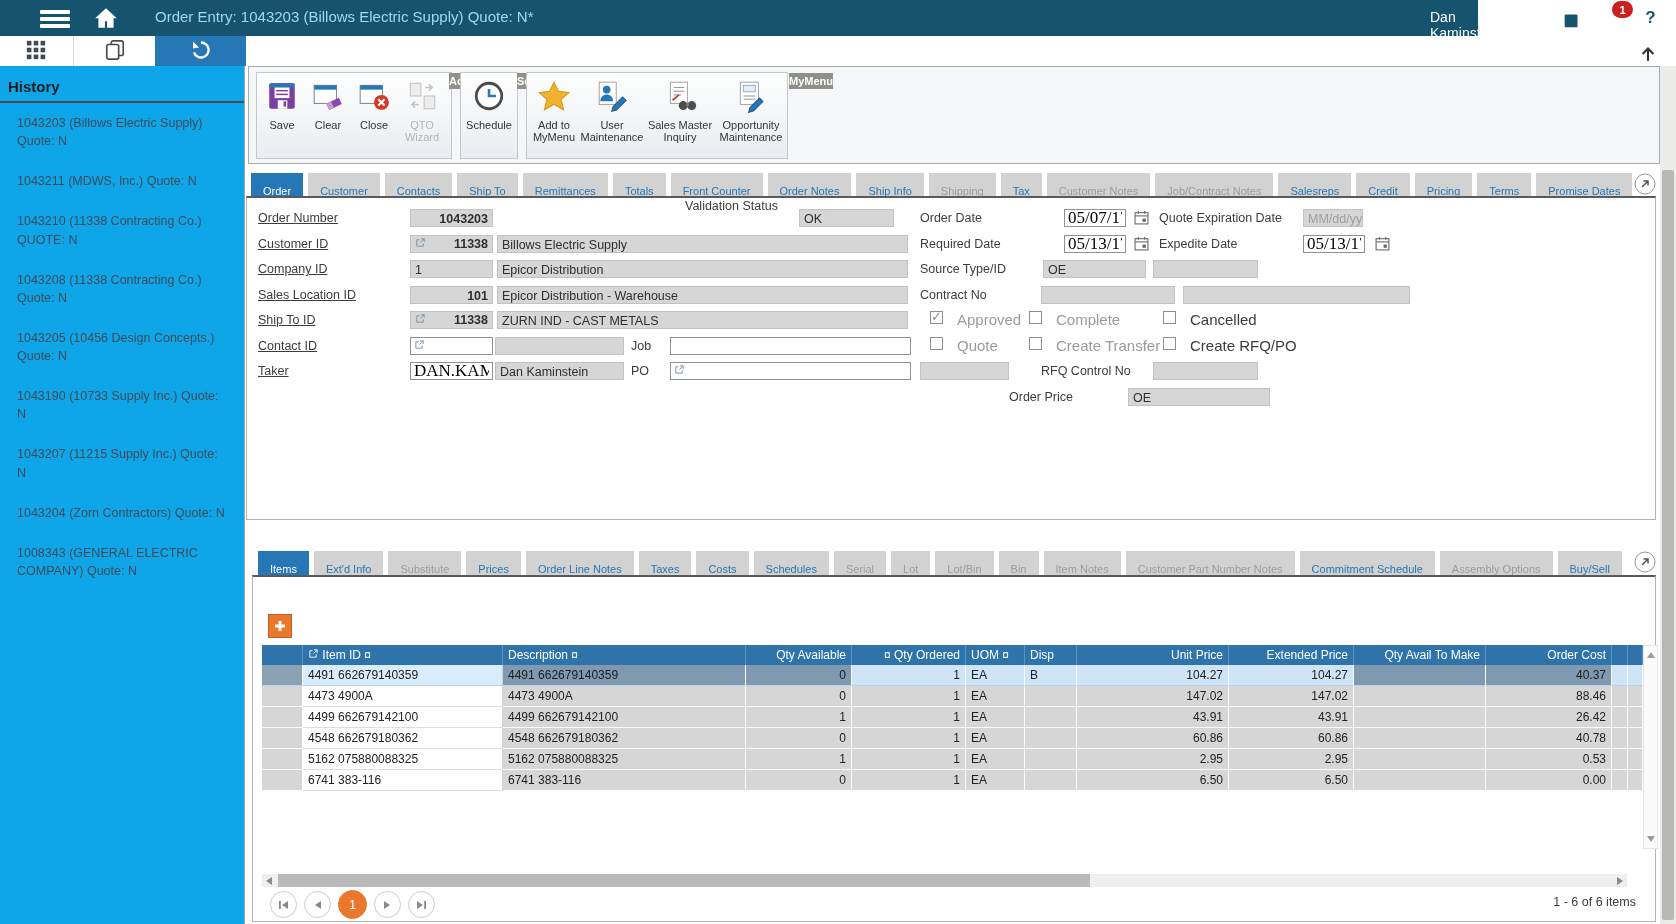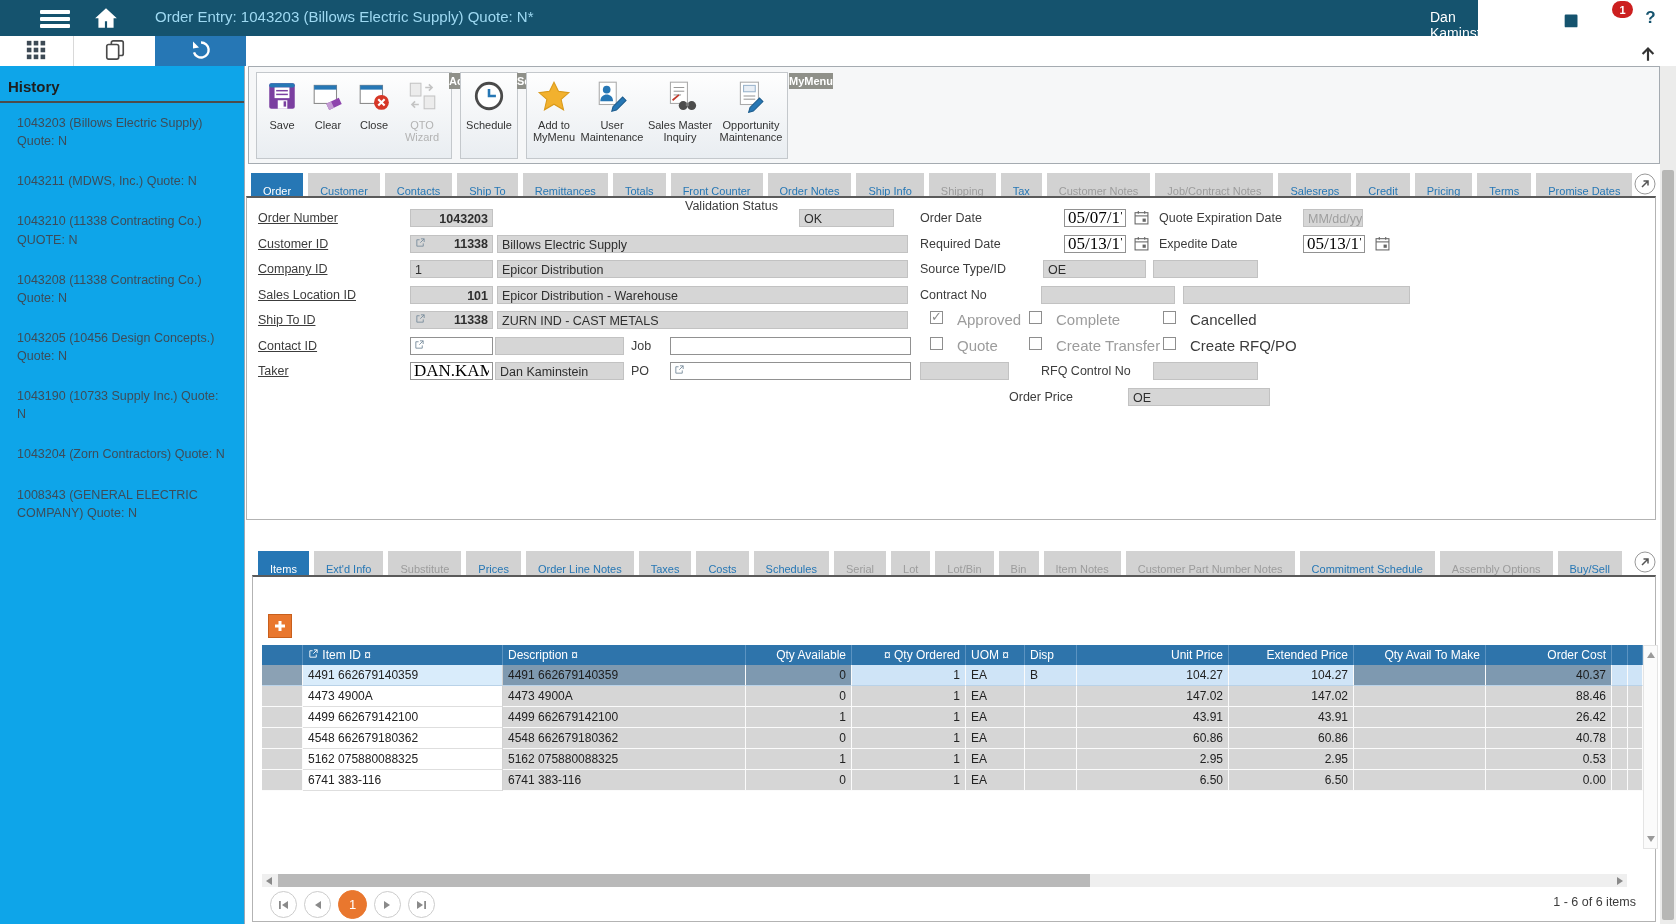--- a/index.html
+++ b/index.html
@@ -194,20 +194,21 @@
   </span>
 
   <div class="sidebar">
     <div class="hist-title">History</div>
     <div class="hist-item">1043203 (Billows Electric Supply) Quote: N</div>
     <div class="hist-item">1043211 (MDWS, Inc.) Quote: N</div>
     <div class="hist-item">1043210 (11338 Contracting Co.) QUOTE: N</div>
     <div class="hist-item">1043208 (11338 Contracting Co.) Quote: N</div>
     <div class="hist-item">1043205 (10456 Design Concepts.) Quote: N</div>
     <div class="hist-item">1043190 (10733 Supply Inc.) Quote: N</div>
+    <div class="hist-item">1043207 (11215 Supply Inc.) Quote: N</div>
     <div class="hist-item">1043204 (Zorn Contractors) Quote: N</div>
     <div class="hist-item">1008343 (GENERAL ELECTRIC COMPANY) Quote: N</div>
   </div>
 
   <div class="ribbon">
 
     <div class="rgroup" style="left:7px;width:196px">
       <div class="rgroup-btns">
         <div class="rbtn" style="width:46px">
           <span>

